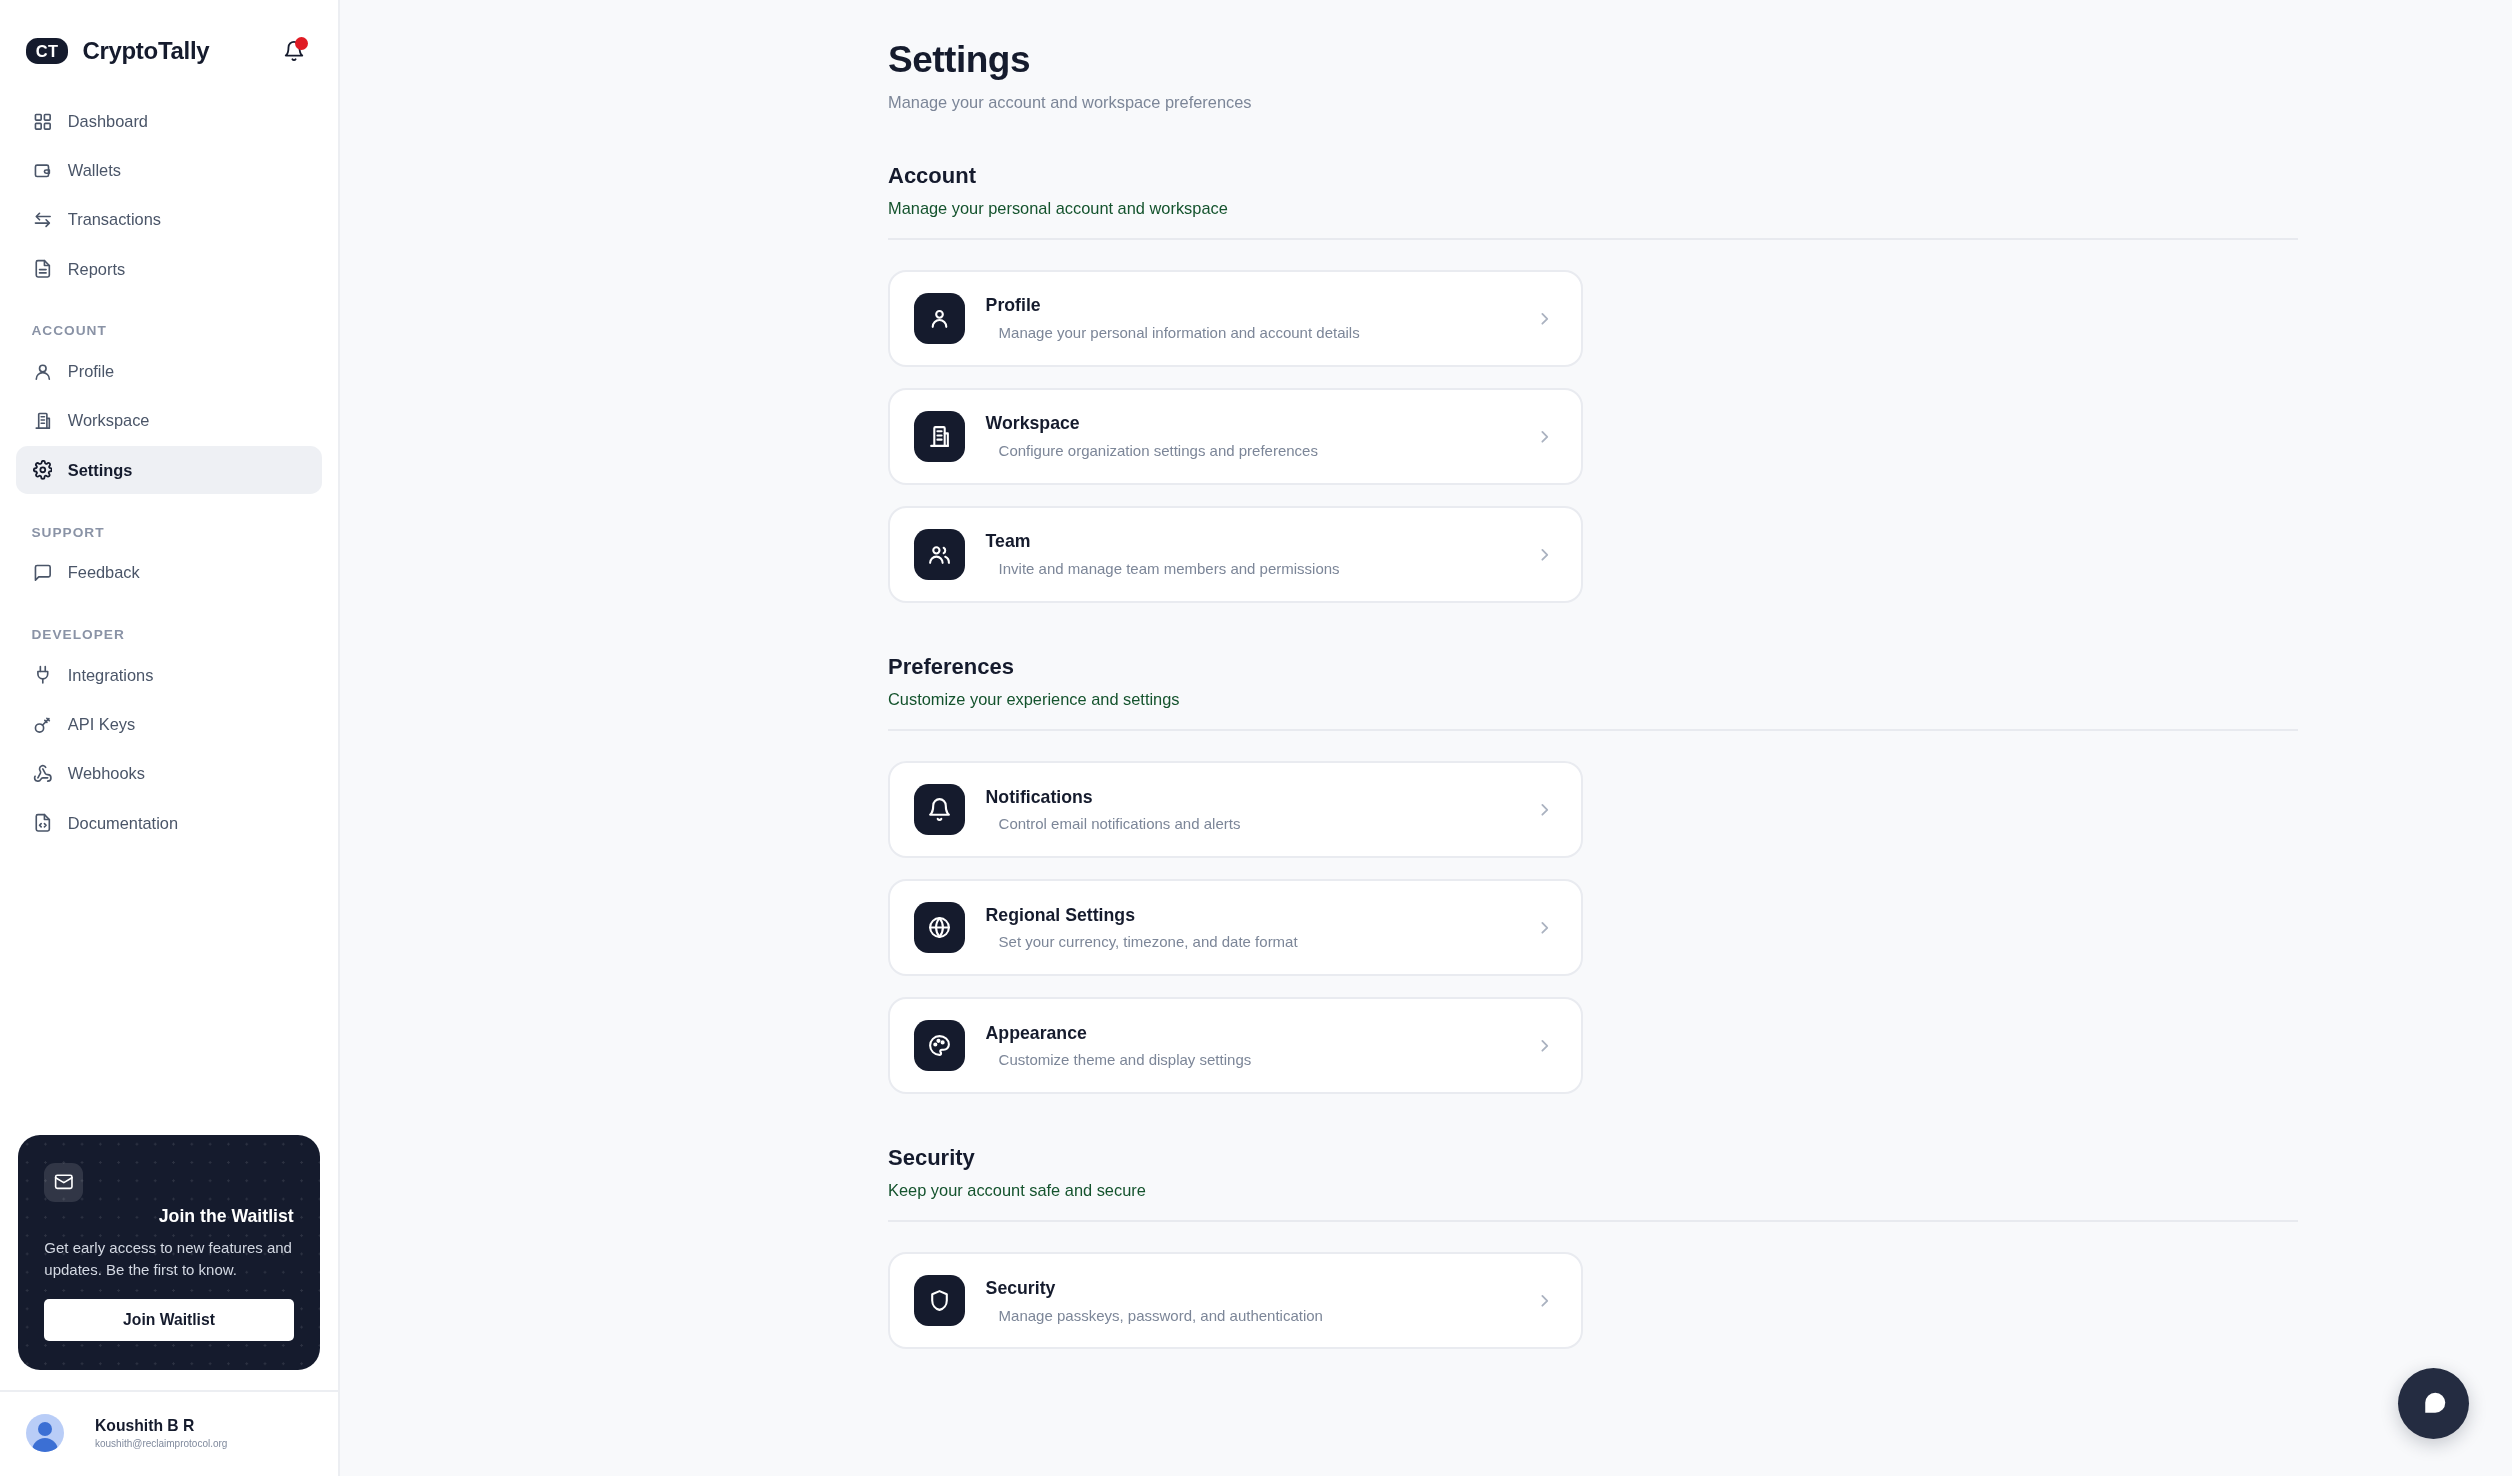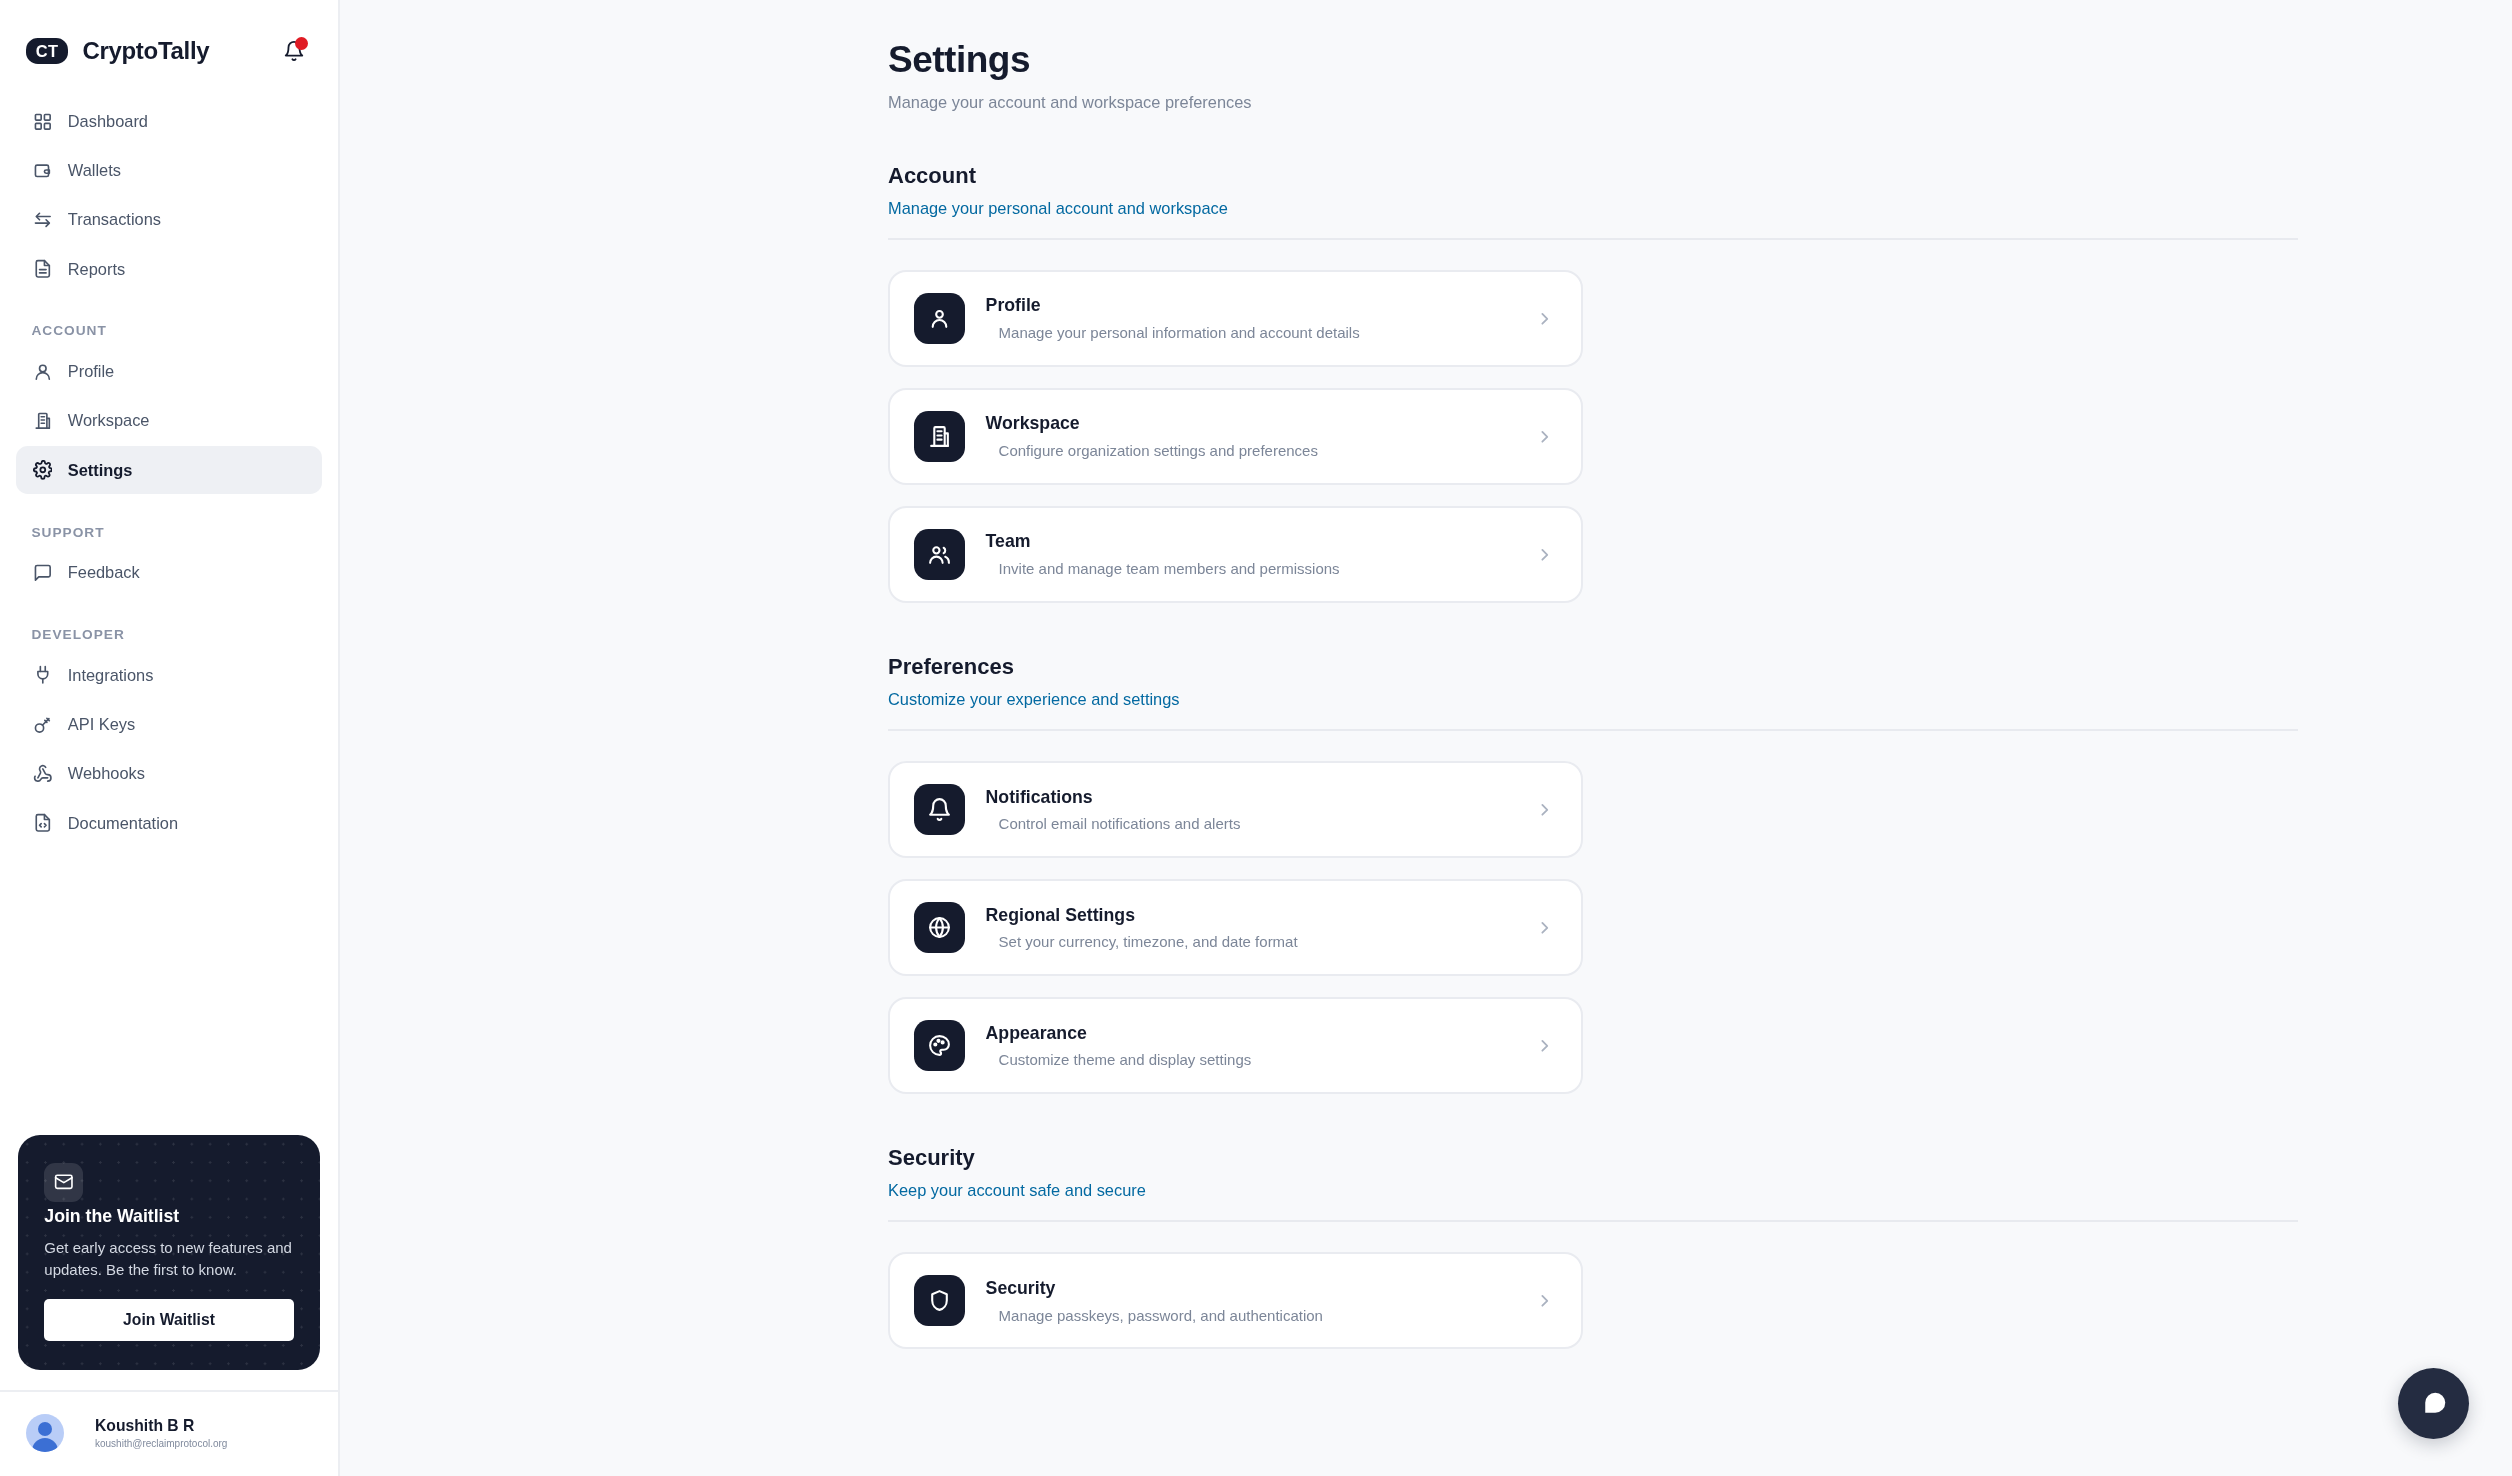--- a/index.html
+++ b/index.html
@@ -72,21 +72,21 @@
     content: ""; position: absolute; inset: 0;
     background-image: radial-gradient(rgba(255,255,255,.10) 1px, transparent 1px);
     background-size: 18.3px 18.3px; pointer-events: none;
   }
   .wl-icon {
     width: 39px; height: 39px; border-radius: 11px;
     background: rgba(255,255,255,.12);
     display: flex; align-items: center; justify-content: center;
     position: relative; z-index: 1;
   }
-  .wl-title { margin-top: 4px; font-size: 17.7px; font-weight: 700; position: relative; z-index: 1; }
+  .wl-title { margin-top: 4px; font-size: 17.7px; font-weight: 700; position: relative; z-index: 1; text-align: right; }
   .wl-desc { margin-top: 10.5px; font-size: 15px; line-height: 1.42; color: #d3d8e2; position: relative; z-index: 1; }
   .wl-btn {
     margin-top: 19.6px; height: 42px; border-radius: 5px;
     background: #ffffff; color: #151b2d; font-size: 15.7px; font-weight: 700;
     display: flex; align-items: center; justify-content: center;
     cursor: pointer; position: relative; z-index: 1; border: none; width: 100%;
     font-family: "Liberation Sans", sans-serif;
   }
 
   .user-row {
@@ -106,21 +106,21 @@
   .user-mail { font-size: 10px; color: #808a9d; margin-top: 3.9px; }
 
   
   .main { flex: 1; height: 1477px; position: relative; padding: 39px 0 0 0; overflow: hidden; }
   .content { padding-left: 548px; padding-right: 79px; }
   .page-title { font-size: 37px; font-weight: 700; color: #151b2d; letter-spacing: -0.5px; }
   .page-sub { font-size: 16.4px; color: #7c8698; margin-top: 11.8px; }
 
   .section { margin-top: 51px; }
   .section-title { font-size: 22px; font-weight: 700; color: #151b2d; }
-  .section-desc { font-size: 16.4px; color: #0369a1; margin-top: 10.5px; }
+  .section-desc { font-size: 16.4px; color: #14532d; margin-top: 10.5px; }
   .section-rule { height: 2px; background: #e8eaef; margin-top: 19.6px; width: 1410px; }
 
   .cards { display: flex; flex-wrap: wrap; gap: 21px; margin-top: 30px; width: 1410px; }
   .card {
     width: 695px; height: 97px;
     background: #ffffff; border: 2px solid #e9ebf0; border-radius: 18.3px;
     display: flex; align-items: center; padding: 0 23.6px 0 23.6px;
     cursor: pointer;
   }
   .card-ico {

